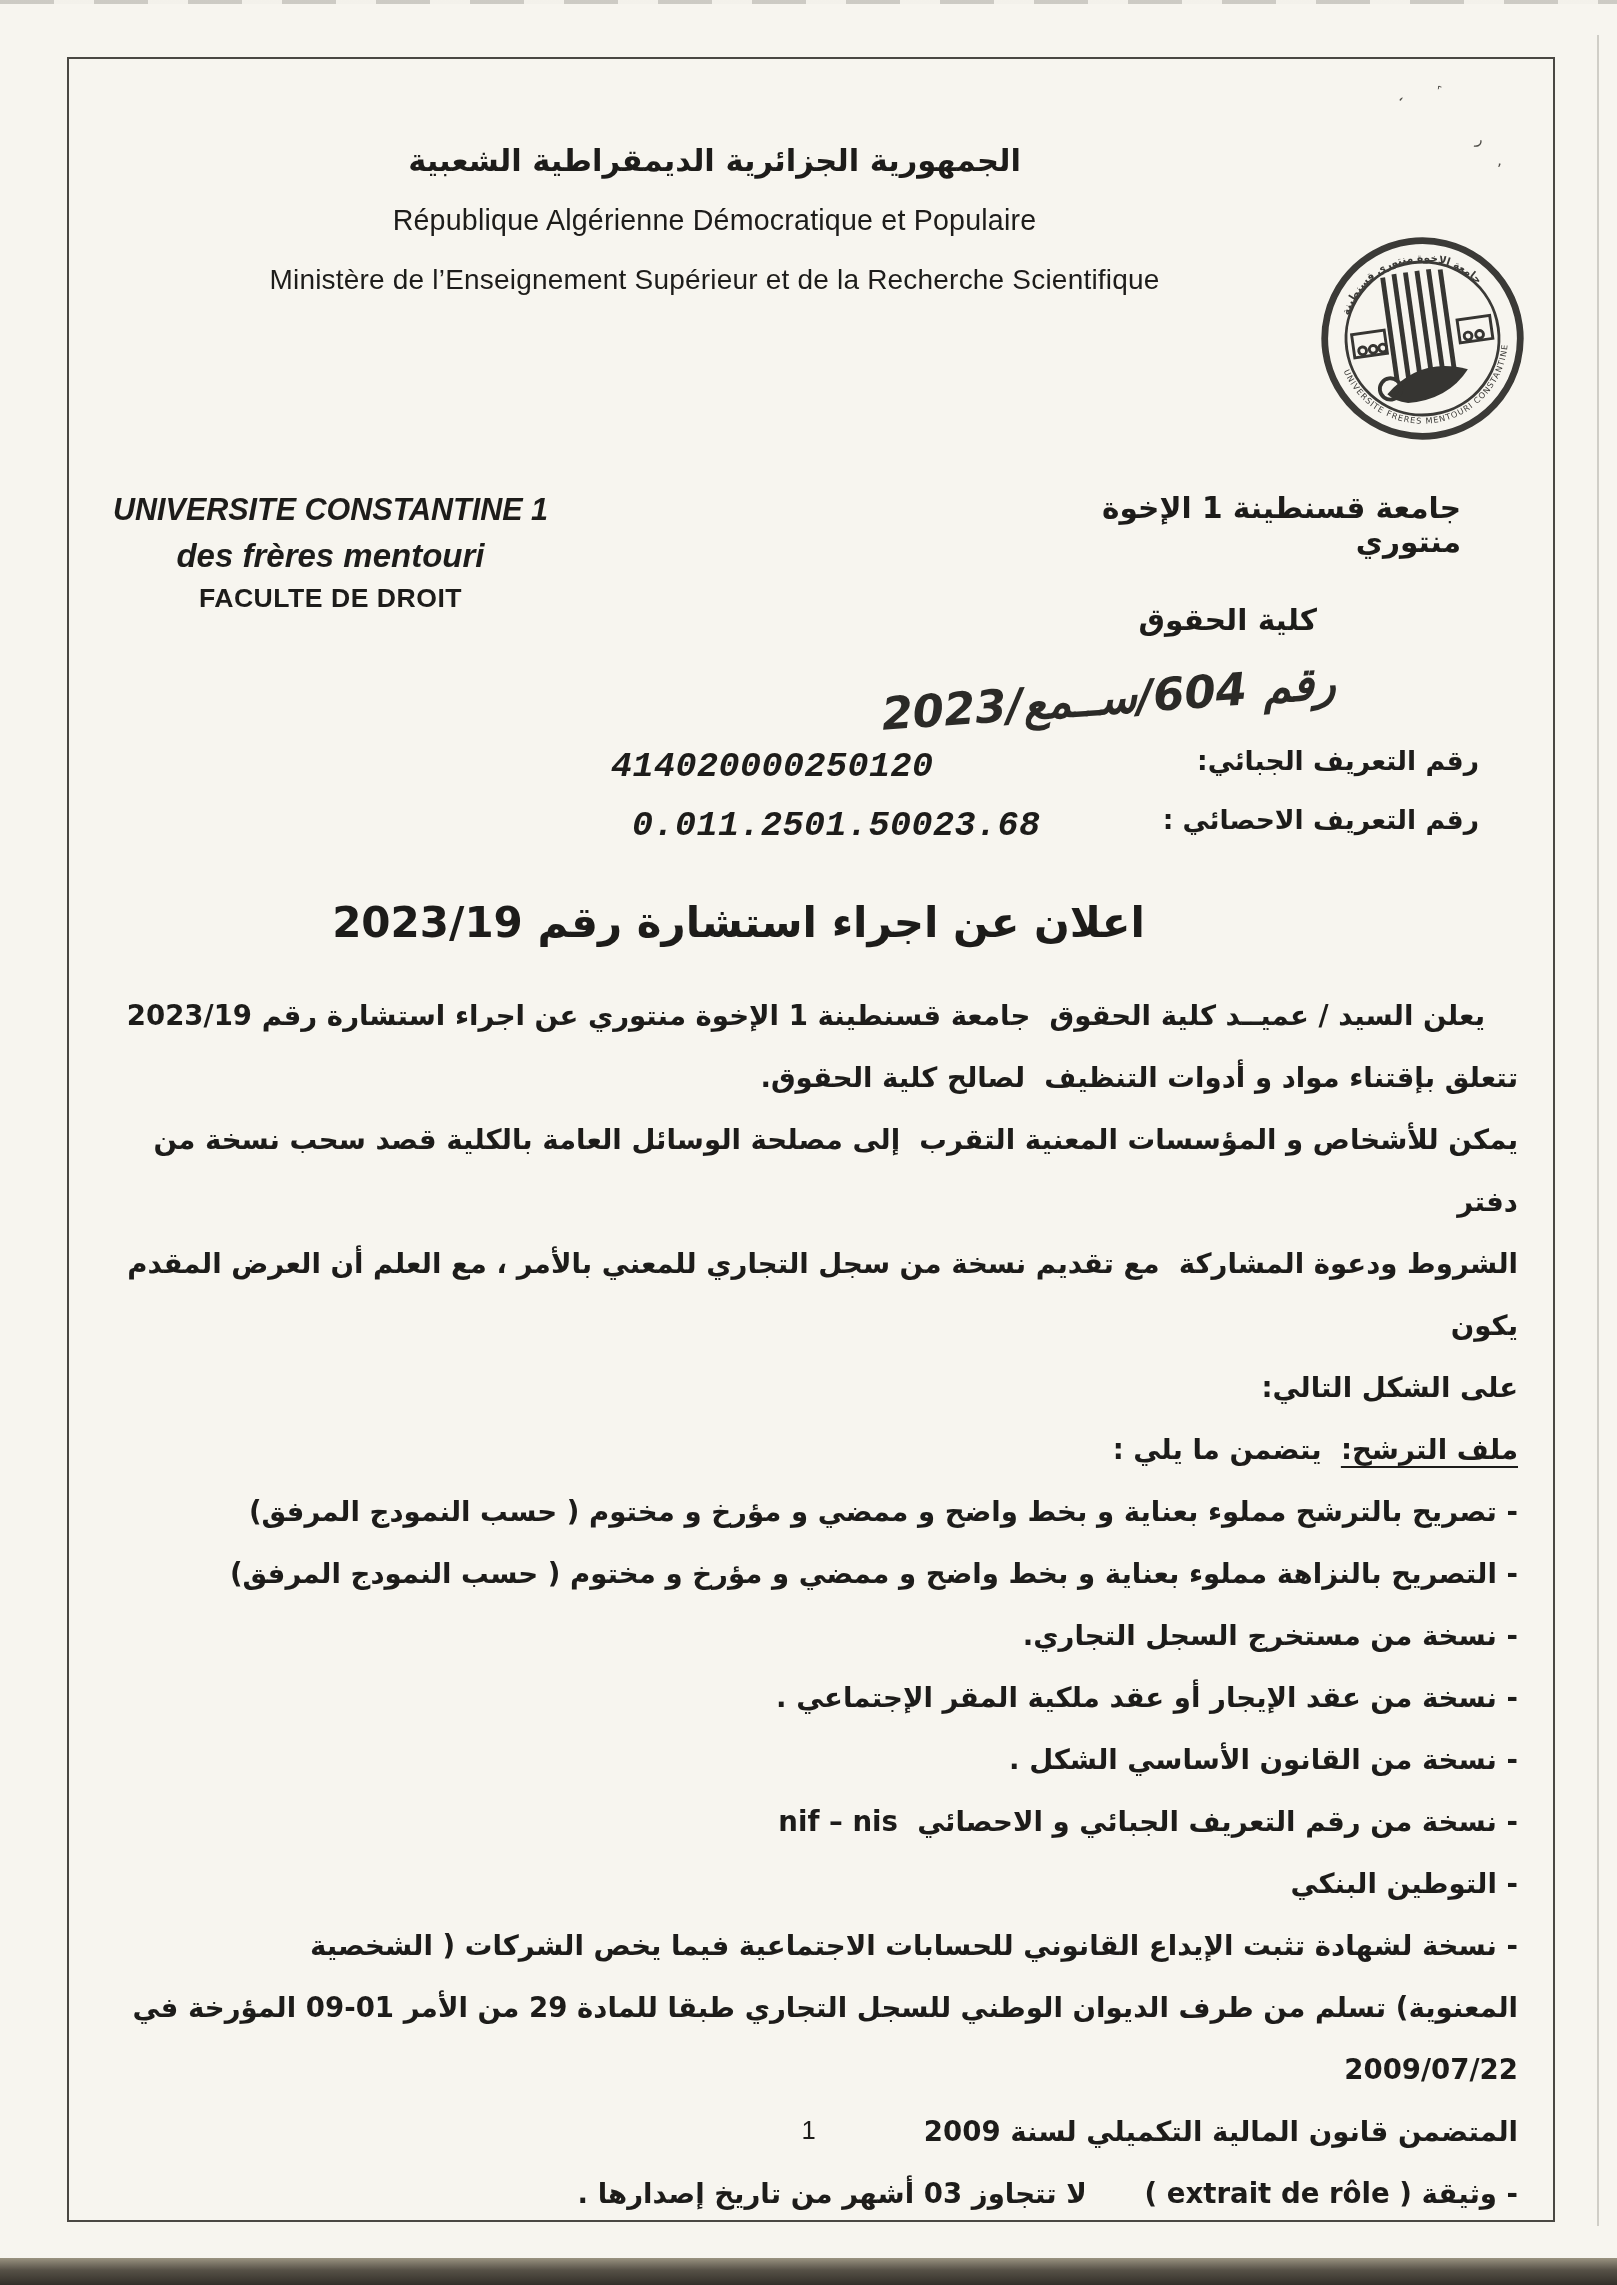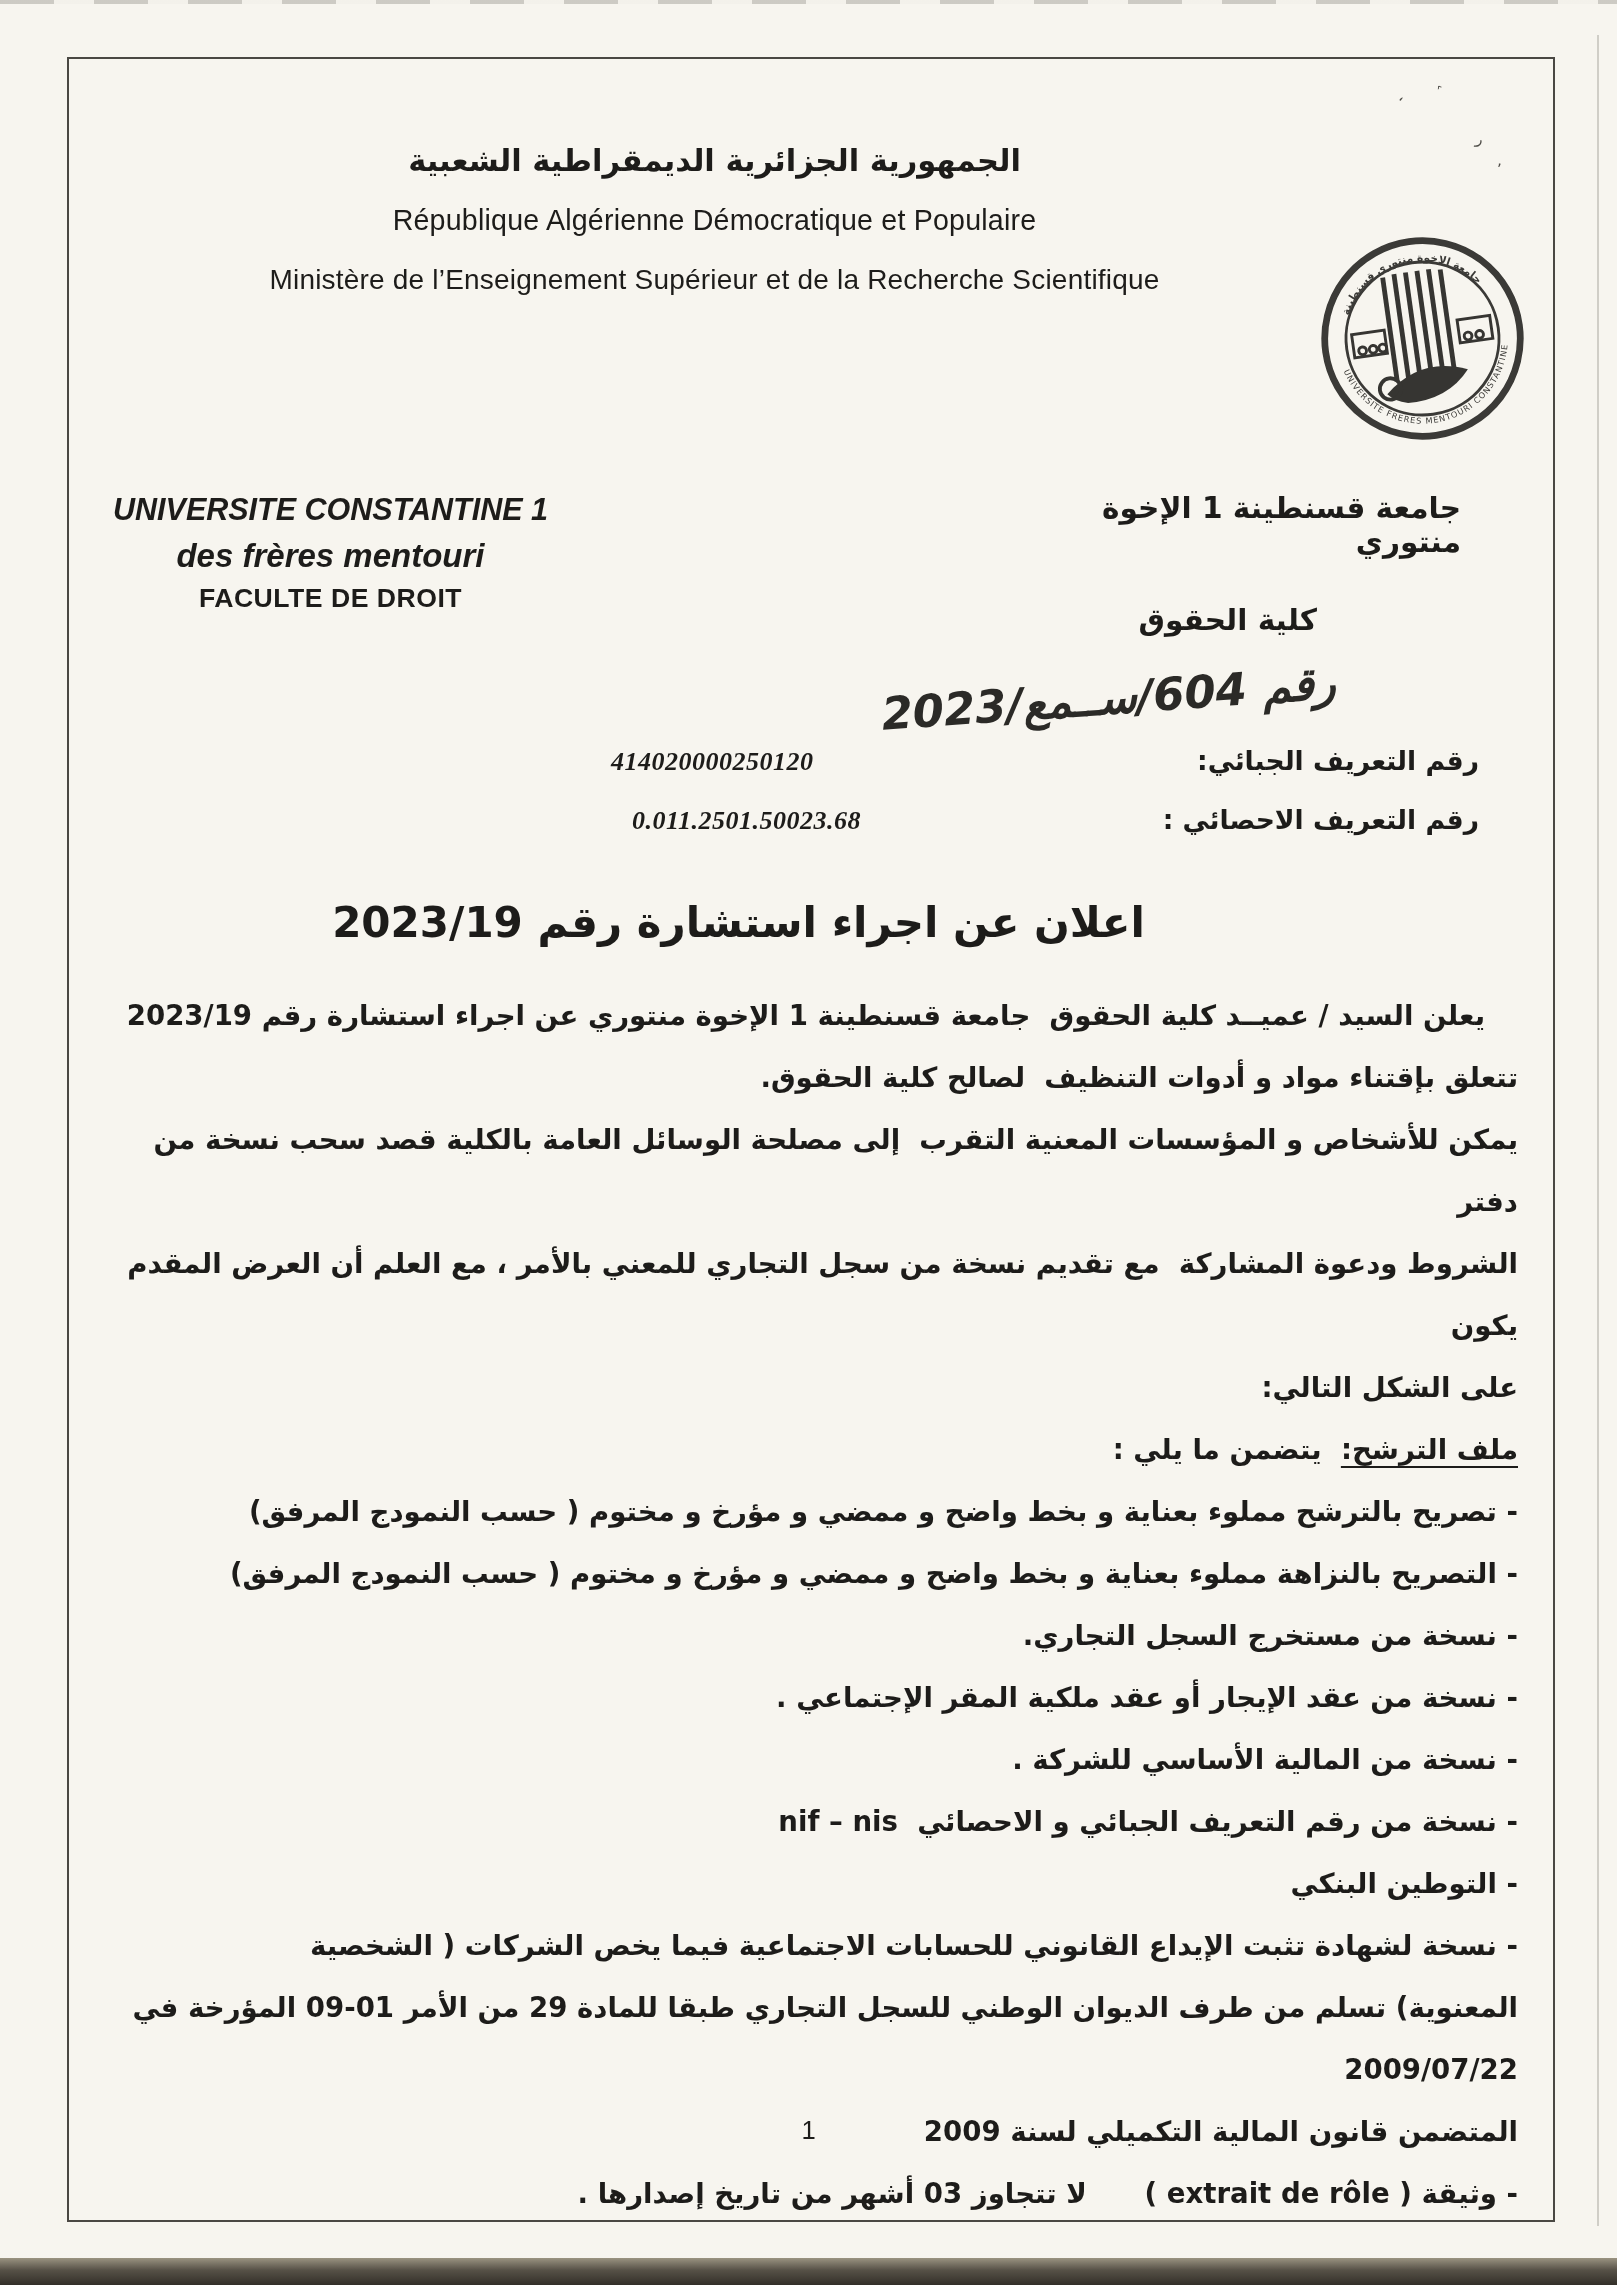--- a/index.html
+++ b/index.html
@@ -36,22 +36,22 @@
   .faculty-ar{position:absolute;right:300px;top:603px;direction:rtl;
     font-size:29.6px;font-weight:700;}
   
   .handwritten{position:absolute;right:281px;top:672px;direction:rtl;
     font-size:45px;font-style:italic;font-weight:700;letter-spacing:1px;
     transform:rotate(-4deg);color:#2b2a27;}
   
   .id-label{position:absolute;direction:rtl;font-size:26.6px;font-weight:700;right:138px;}
   .id-label.nif{top:745px;}
   .id-label.nis{top:804px;}
-  .id-value{position:absolute;font-family:Liberation Serif, serif;
-    font-size:26px;font-weight:700;font-style:italic;letter-spacing:0.5px;}
+  .id-value{position:absolute;font-family:Liberation Mono, monospace;
+    font-size:35px;font-weight:700;font-style:italic;letter-spacing:0.5px;}
   .id-value.nif{left:611px;top:747px;}
   .id-value.nis{left:632px;top:806px;}
   
   .doc-title{position:absolute;left:128px;top:898px;width:1221px;text-align:center;
     direction:rtl;font-size:42px;font-weight:700;}
   
   .body-block{position:absolute;left:99px;top:985px;width:1419px;direction:rtl;
     font-size:27.6px;font-weight:700;}
   .line{line-height:62px;white-space:pre-wrap;text-align:right;}
   .line.indent{text-indent:33px;}
@@ -148,21 +148,21 @@
     <div class="line indent">يعلن السيد / عميــد كلية الحقوق  جامعة قسنطينة 1 الإخوة منتوري عن اجراء استشارة رقم 2023/19</div>
     <div class="line">تتعلق بإقتناء مواد و أدوات التنظيف  لصالح كلية الحقوق.</div>
     <div class="line">يمكن للأشخاص و المؤسسات المعنية التقرب  إلى مصلحة الوسائل العامة بالكلية قصد سحب نسخة من دفتر</div>
     <div class="line">الشروط ودعوة المشاركة  مع تقديم نسخة من سجل التجاري للمعني بالأمر ، مع العلم أن العرض المقدم يكون</div>
     <div class="line">على الشكل التالي:</div>
     <div class="line"><span class="underlined">ملف الترشح:</span><span>  يتضمن ما يلي :</span></div>
     <div class="line">- تصريح بالترشح مملوء بعناية و بخط واضح و ممضي و مؤرخ و مختوم ( حسب النمودج المرفق)</div>
     <div class="line">- التصريح بالنزاهة مملوء بعناية و بخط واضح و ممضي و مؤرخ و مختوم ( حسب النمودج المرفق)</div>
     <div class="line">- نسخة من مستخرج السجل التجاري.</div>
     <div class="line">- نسخة من عقد الإيجار أو عقد ملكية المقر الإجتماعي .</div>
-    <div class="line">- نسخة من المالية الأساسي للشركة .</div>
+    <div class="line">- نسخة من القانون الأساسي الشكل .</div>
     <div class="line">- نسخة من رقم التعريف الجبائي و الاحصائي  nif – nis</div>
     <div class="line">- التوطين البنكي</div>
     <div class="line">- نسخة لشهادة تثبت الإيداع القانوني للحسابات الاجتماعية فيما يخص الشركات ( الشخصية</div>
     <div class="line">المعنوية) تسلم من طرف الديوان الوطني للسجل التجاري طبقا للمادة 29 من الأمر 01-09 المؤرخة في 2009/07/22</div>
     <div class="line">المتضمن قانون المالية التكميلي لسنة 2009</div>
     <div class="line">- وثيقة ( extrait de rôle )      لا تتجاوز 03 أشهر من تاريخ إصدارها .</div>
   </div>
 
   <div class="page-num">1</div>
 

